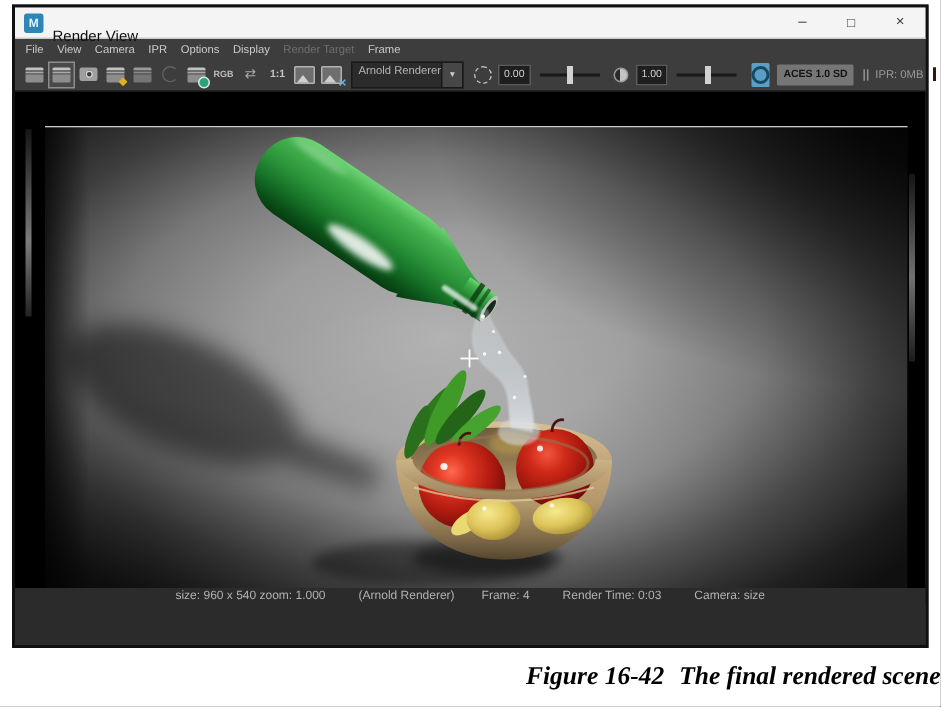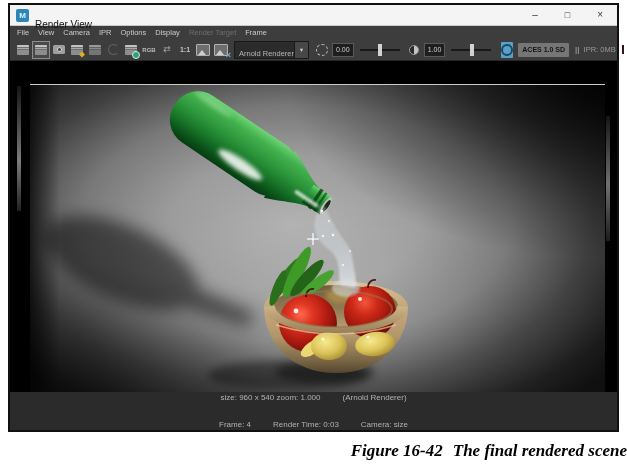--- a/index.html
+++ b/index.html
@@ -47,21 +47,21 @@
          border-radius:1px;position:relative;}
   .i-img::before{content:"";position:absolute;left:1px;bottom:0;width:0;height:0;
          border-left:4px solid transparent;border-right:4px solid transparent;
          border-bottom:5px solid #cfcfcf;}
   .i-img.del::after{content:"×";position:absolute;right:-4px;bottom:-5px;color:#6db4d8;
          font-size:9px;font-weight:bold;}
   .i-exposure{width:10px;height:10px;border:1.3px dashed #bfbfbf;border-radius:50%;}
   .i-gamma{width:10px;height:10px;border-radius:50%;border:1px solid #9a9a9a;
            background:linear-gradient(90deg,#2a2a2a 0 45%,#c4c4c4 45% 100%);box-sizing:border-box;}
   .dropdown{width:90px;height:16px;background:#2b2b2b;border:1px solid #191919;
-            display:flex;align-items:flex-end;margin:0 3px;box-sizing:content-box;}
+            display:flex;align-items:flex-start;margin:0 3px;box-sizing:content-box;}
   .dd-label{flex:1;font-size:7.5px;color:#b5b5b5;padding-left:4px;white-space:nowrap;}
   .dd-arrow{width:13px;height:100%;background:#474747;color:#cccccc;font-size:5.5px;
             display:flex;align-items:center;justify-content:center;border-left:1px solid #191919;}
   .numfield{width:30px;height:12px;background:#1e1e1e;border:1px solid #5a5a5a;
             color:#cfcfcf;font-size:7px;display:flex;align-items:center;padding:0 3px;}
   .slider{width:40px;height:2px;background:#191919;position:relative;margin:0 4px;flex:0 0 auto;}
   .handle{position:absolute;left:47%;top:-5px;width:4px;height:12px;background:#d2d2d2;}
   .cm-btn{width:18px;height:16px;background:#5b9fc6;display:flex;align-items:center;
           justify-content:center;border-radius:1px;margin-left:4px;}
   .i-cm{width:8px;height:8px;border-radius:50%;border:2px solid #174a63;}
@@ -74,21 +74,21 @@
   .render-area{position:absolute;left:0;right:0;top:56px;bottom:27px;background:#000;overflow:hidden;}
   .edge-strip{position:absolute;width:4px;opacity:.8;}
   .edge-strip.left{left:7px;top:25px;height:125px;
       background:linear-gradient(to bottom,#1a1a1a,#9a9a9a 60%,#2a2a2a);}
   .edge-strip.right{right:7px;top:55px;height:125px;
       background:linear-gradient(to bottom,#1a1a1a,#8c8c8c 55%,#222);}
   .render-image{position:absolute;left:20px;top:23px;width:575px;height:316px;
       border-top:1px solid rgba(238,238,238,.85);box-sizing:content-box;}
   
   .statusbar{position:absolute;left:0;right:0;bottom:0;height:38px;background:#2b2b2b;
-      color:#b2b2b2;font-size:8px;display:flex;flex-direction:column;justify-content:center;gap:18px;}
+      color:#b2b2b2;font-size:8px;display:flex;flex-direction:row;justify-content:center;gap:18px;}
   .srow{display:flex;justify-content:center;gap:22px;white-space:nowrap;}
   
   .caption{position:absolute;left:0;top:441px;width:100%;text-align:right;
       font-family:"Liberation Serif",serif;font-style:italic;font-weight:bold;
       font-size:17px;color:#000;}
   .caption .fig-text{margin-left:10px;}
 </style>
 </head>
 <body>
 

